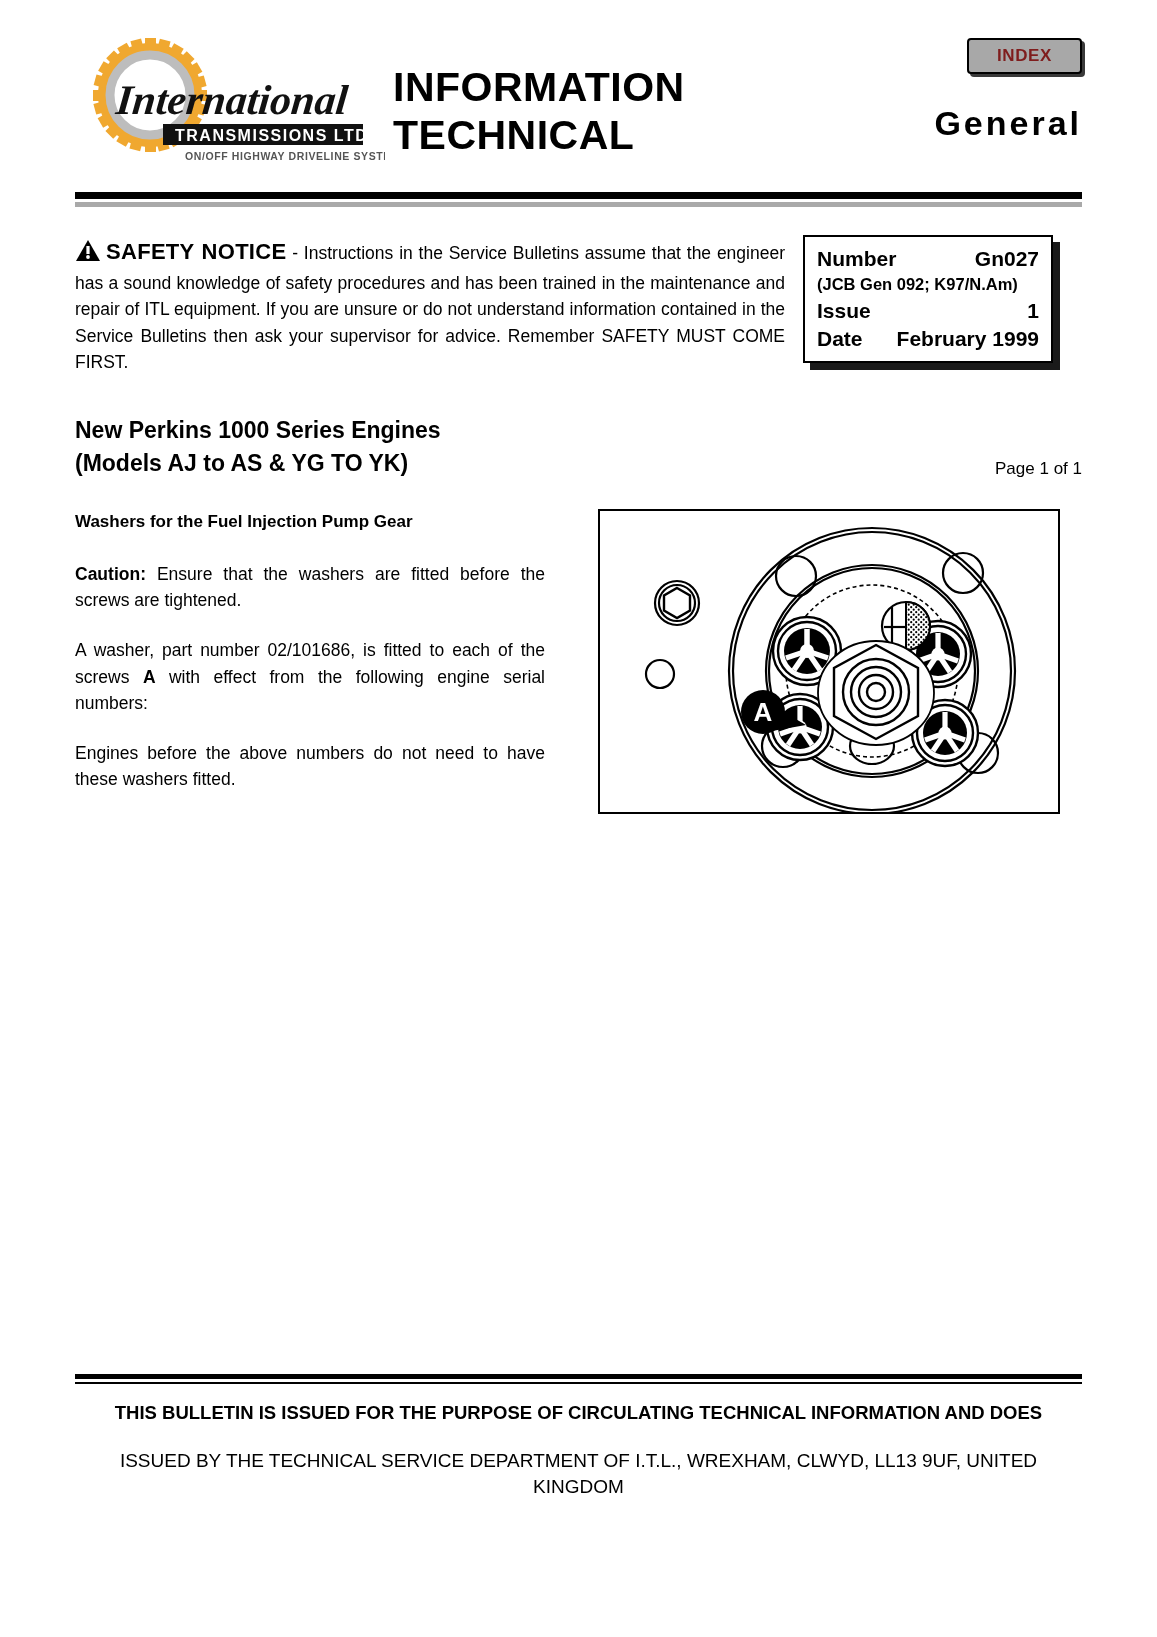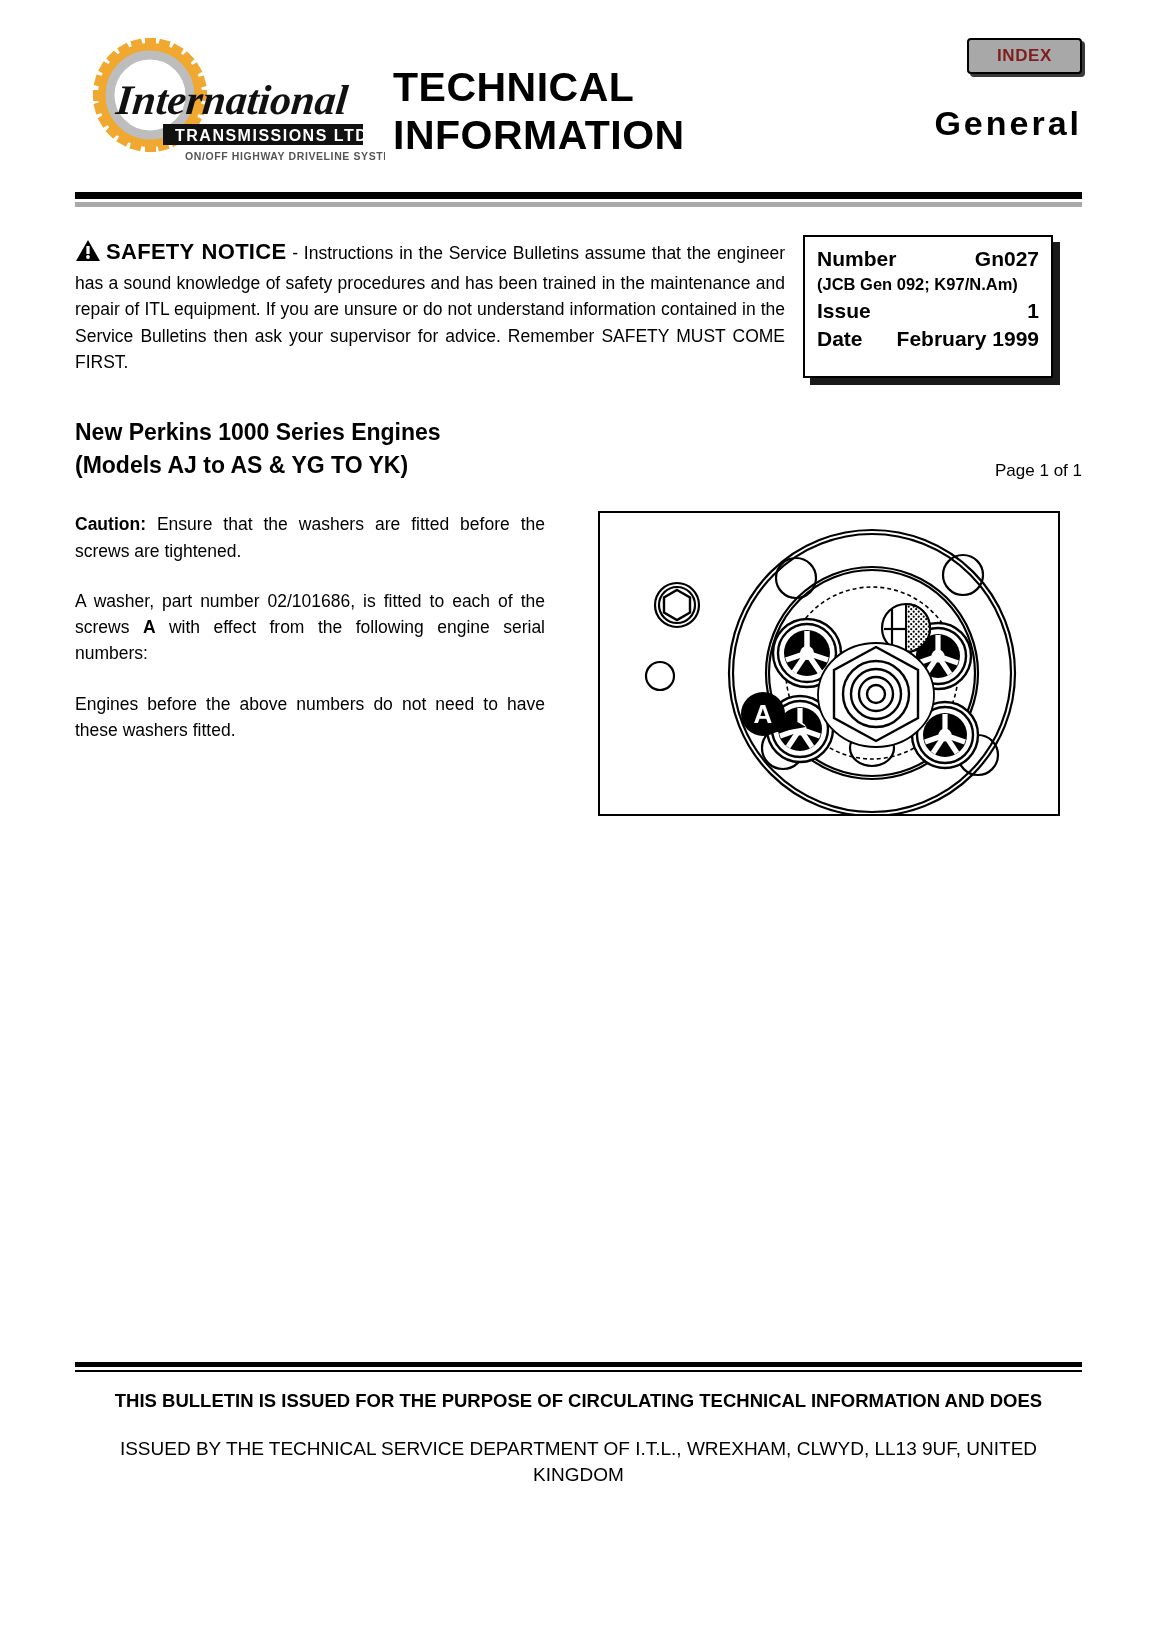--- a/index.html
+++ b/index.html
@@ -119,21 +119,21 @@
   .info-box-wrap {
     margin-left: 18px;
     position: relative;
     flex: none;
   }
   .info-box {
     position: relative;
     border: 2px solid #000;
     background: #fff;
     width: 250px;
-    padding: 8px 12px 23px 12px;
+    padding: 8px 12px 8px 12px;
     box-shadow: 7px 7px 0 #1a1a1a;
     z-index: 2;
   }
   .ib-row {
     display: flex;
     justify-content: space-between;
     font-size: 21px;
     font-weight: bold;
     line-height: 1.34;
     white-space: nowrap;
@@ -199,21 +199,21 @@
     position: relative;
     overflow: hidden;
   }
   .figure svg { display: block; }
 
   
   .footer {
     position: absolute;
     left: 75px;
     right: 75px;
-    bottom: 148px;
+    bottom: 136px;
   }
   .f-rule-thick { height: 5px; background: #000; }
   .f-rule-thin  { height: 2px; background: #000; margin-top: 3px; }
   .footer-main {
     text-align: center;
     font-size: 18.5px;
     font-weight: bold;
     line-height: 1.42;
     margin-top: 16px;
   }
@@ -271,22 +271,22 @@
 
         <text x="48" y="76" font-family="'Liberation Serif',serif" font-size="42" font-weight="bold" font-style="italic" fill="#111111" transform="skewX(-6)">International</text>
 
         <rect x="88" y="86" width="200" height="21" fill="#111111"></rect>
         <text x="100" y="103" font-family="'Liberation Sans',sans-serif" font-size="16" font-weight="bold" fill="#ffffff" letter-spacing="1.5">TRANSMISSIONS LTD</text>
         <text x="110" y="122" font-family="'Liberation Sans',sans-serif" font-size="10.5" font-weight="bold" fill="#555555" letter-spacing="0.6">ON/OFF HIGHWAY DRIVELINE SYSTEMS</text>
       </svg>
     </div>
 
     <div class="title-block">
+      <div class="title-line">INFORMATION</div>
       <div class="title-line">TECHNICAL</div>
-      <div class="title-line">INFORMATION</div>
     </div>
 
     <div class="header-right">
       <div class="index-btn">INDEX</div>
       <div class="general-word">General</div>
     </div>
   </div>
 
   <div class="rule-thick"></div>
   <div class="rule-gray"></div>
@@ -326,20 +326,21 @@
     <div class="doc-title">
       <div>New Perkins 1000 Series Engines</div>
       <div>(Models AJ to AS &amp; YG TO YK)</div>
     </div>
     <div class="page-of">Page 1 of 1</div>
   </div>
 
   <div class="body-section">
 
     <div class="body-col">
+      <div class="sub-head">Washers for the Fuel Injection Pump Gear</div>
 
       <p class="para"><b>Caution:</b><span> Ensure that the washers are fitted before the screws are tightened.</span></p>
 
       <p class="para"><span>A washer, part number 02/101686, is fitted to each of the screws </span><b>A</b><span> with effect from the following engine serial numbers:</span></p>
 
 
       <p class="para">Engines before the above numbers do not need to have these washers fitted.</p>
     </div>
 
     <div class="fig-wrap">

